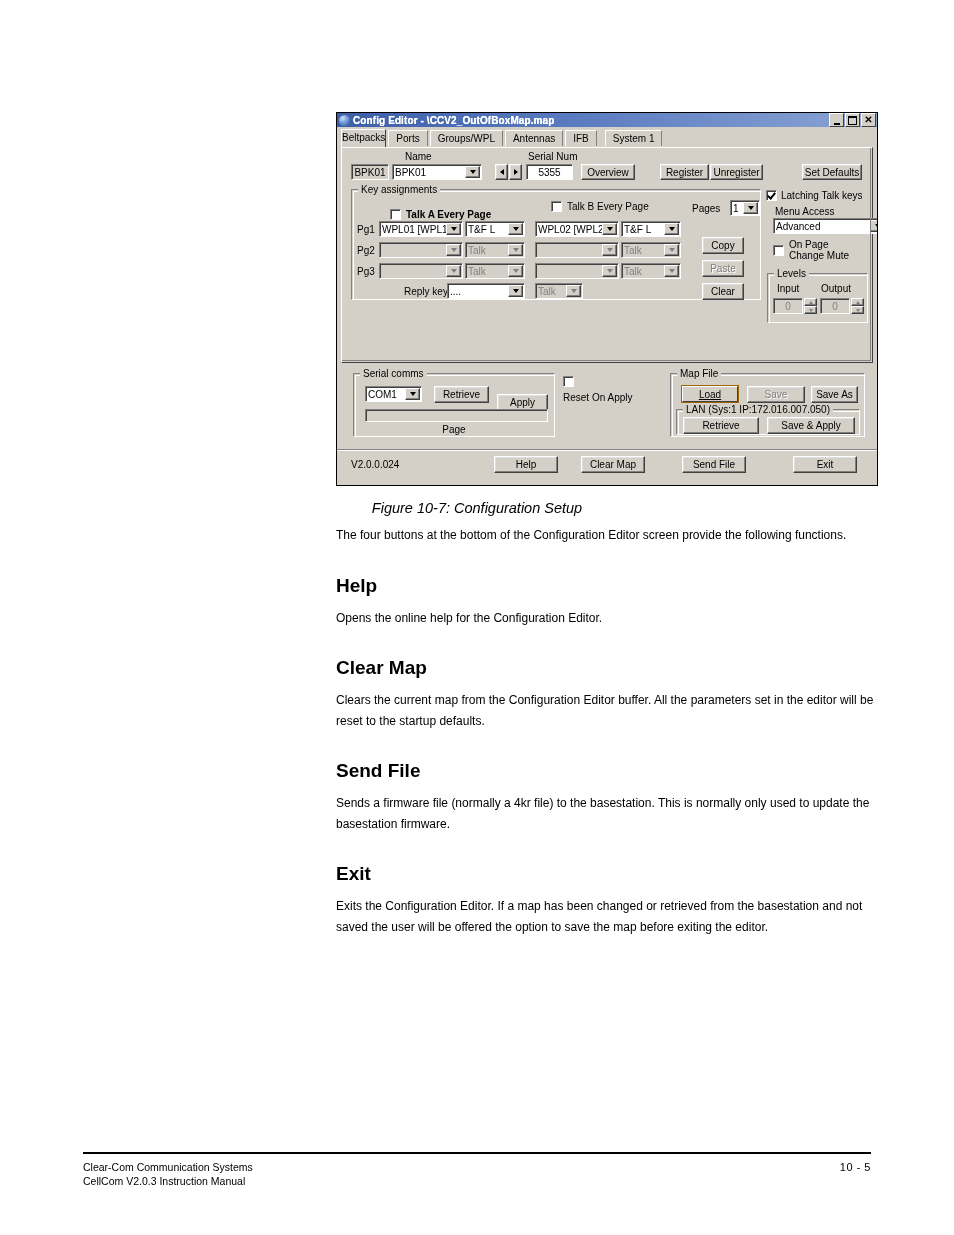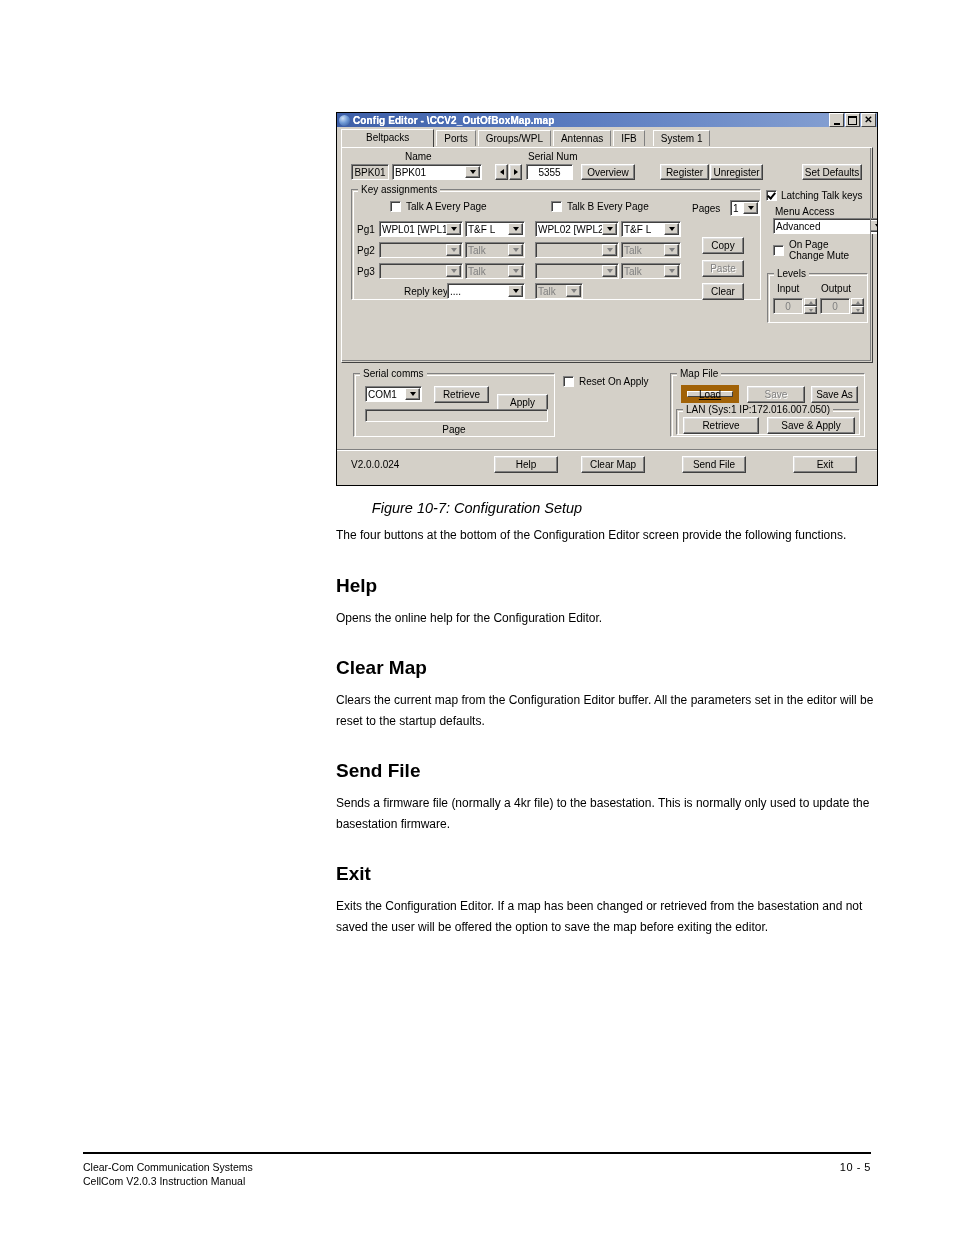--- a/index.html
+++ b/index.html
@@ -88,21 +88,21 @@
     font-size: 10px; line-height: 15px;
     margin-right: 2px;
     color: #000;
     white-space: nowrap;
   }
   .tab.active {
     height: 17px; line-height: 16px;
     margin-bottom: -1px;
     position: relative; z-index: 3;
     border-right: 1px solid #404040;
-    padding: 0 24px;
+    padding: 0 0;
     font-size: 10px;
   }
   .tab.gap { margin-left: 6px; }
 
   
   .tabbody {
     position: absolute;
     left: 4px; right: 4px;
     top: 34px; height: 216px;
     background: #d4d0c8;
@@ -125,21 +125,21 @@
     border-right: 1px solid #404040; border-bottom: 1px solid #404040;
     box-shadow: inset -1px -1px 0 #808080, inset 1px 1px 0 #dfdfdf;
     font-size: 10px; text-align: center;
     color: #000;
     box-sizing: border-box;
     display: flex; align-items: center; justify-content: center;
     white-space: nowrap;
     font-family: "Liberation Sans", sans-serif;
   }
   .btn.dis { color: #808080; text-shadow: 1px 1px 0 #fff; }
-  .btn.def { border: 6px solid #a16207; box-shadow: none; text-decoration: underline; }
+  .btn.def { border: 1px solid #a16207; box-shadow: none; text-decoration: underline; }
   .btn.def > span {
     display:flex;align-items:center;justify-content:center;
     width:100%;height:100%;
     border-top: 1px solid #fff; border-left: 1px solid #fff;
     border-right: 1px solid #404040; border-bottom: 1px solid #404040;
     box-sizing:border-box;
   }
 
   .field {
     background: #fff;
@@ -334,21 +334,21 @@
         <div class="field ctr" style="position:absolute;left:184px;top:16px;width:47px;height:16px;">5355</div>
 
         <div class="btn" style="position:absolute;left:239px;top:16px;width:54px;height:16px;">Overview</div>
         <div class="btn" style="position:absolute;left:318px;top:16px;width:49px;height:16px;">Register</div>
         <div class="btn" style="position:absolute;left:368px;top:16px;width:53px;height:16px;">Unregister</div>
         <div class="btn" style="position:absolute;left:460px;top:16px;width:60px;height:16px;">Set Defaults</div>
 
         <div class="group" style="left:9px;top:41px;width:410px;height:111px;">
           <div class="glabel">Key assignments</div>
 
-          <div style="position:absolute;left:38px;top:11px;display:flex;align-items:center;gap:5px;">
+          <div style="position:absolute;left:38px;top:19px;display:flex;align-items:center;gap:5px;font-weight:bold;">
             <span class="chk"></span>
             <span class="lbl">Talk A Every Page</span>
           </div>
           <div style="position:absolute;left:199px;top:11px;display:flex;gap:5px;">
             <span class="chk"></span>
             <span class="lbl">Talk B Every Page</span>
           </div>
           <div class="lbl" style="position:absolute;left:340px;top:13px;">Pages</div>
           <div class="combo" style="position:absolute;left:378px;top:10px;width:30px;height:16px;">
             <span>1</span>
@@ -507,21 +507,21 @@
           <span class="arrow">
               <span class="tri-d"></span>
             </span>
         </div>
         <div class="btn" style="position:absolute;left:80px;top:12px;width:55px;height:17px;">Retrieve</div>
         <div class="btn" style="position:absolute;left:143px;top:12px;width:51px;height:17px;margin-top:8px;">Apply</div>
         <div class="field sunken-only" style="position:absolute;left:11px;top:35px;width:183px;height:13px;"></div>
         <div class="lbl" style="position:absolute;left:0;right:0;top:50px;text-align:center;">Page</div>
       </div>
 
-      <div style="position:absolute;left:226px;top:263px;display:flex;gap:5px;">
+      <div style="position:absolute;left:226px;top:263px;display:flex;gap:5px;flex-direction:column;">
         <span class="chk"></span>
         <span class="lbl">Reset On Apply</span>
       </div>
 
       <div class="group" style="left:333px;top:260px;width:195px;height:64px;">
         <div class="glabel">Map File</div>
         <div class="btn def" style="position:absolute;left:10px;top:11px;width:58px;height:18px;">
             <span>Load</span>
           </div>
         <div class="btn dis" style="position:absolute;left:76px;top:12px;width:58px;height:17px;">Save</div>

